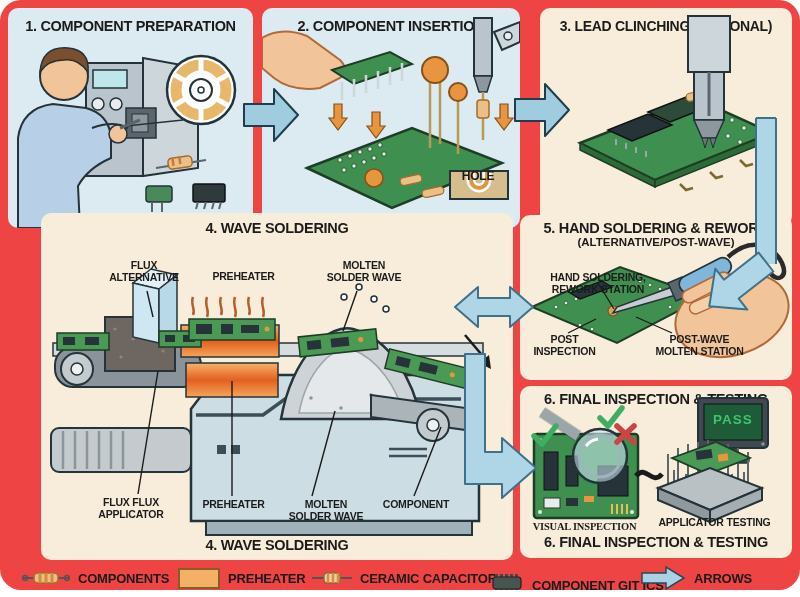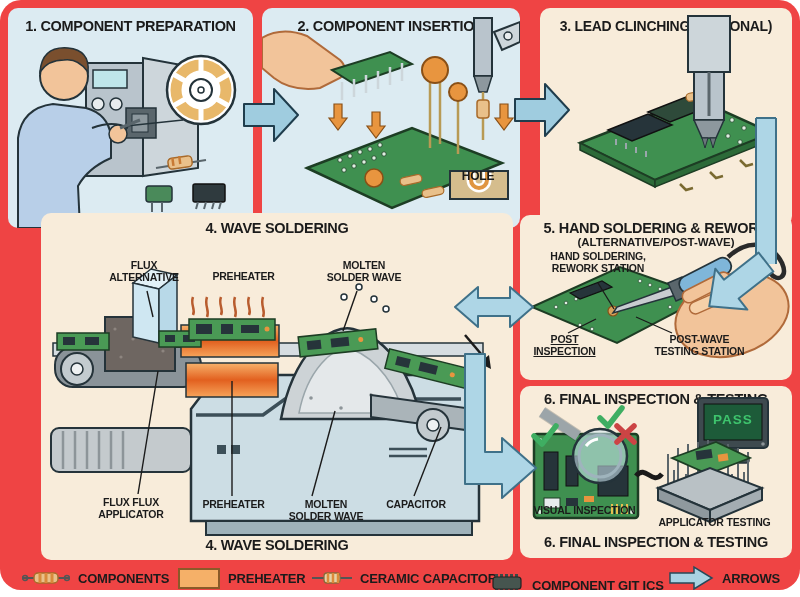--- a/index.html
+++ b/index.html
@@ -332,21 +332,21 @@
     <div class="lbl" style="left:38px;top:46px;width:130px;">FLUX
 ALTERNATIVE</div>
     <div class="lbl" style="left:150px;top:57px;width:105px;">PREHEATER</div>
     <div class="lbl" style="left:258px;top:46px;width:130px;">MOLTEN
 SOLDER WAVE</div>
     <div class="lbl" style="left:30px;top:283px;width:120px;">FLUX FLUX
 APPLICATOR</div>
     <div class="lbl" style="left:140px;top:285px;width:105px;">PREHEATER</div>
     <div class="lbl" style="left:225px;top:285px;width:120px;">MOLTEN
 SOLDER WAVE</div>
-    <div class="lbl" style="left:325px;top:285px;width:100px;">CAPACITOR</div>
+    <div class="lbl" style="left:325px;top:285px;width:100px;">COMPONENT</div>
     <div class="panel-title" style="top:324px;">4. WAVE SOLDERING</div>
   </div>
 
   <div class="panel p-cream" style="left:520px;top:215px;width:272px;height:165px;">
     <div class="panel-title" style="top:5px;">5. HAND SOLDERING &amp; REWORK</div>
     <div class="panel-sub" style="top:21px;">(ALTERNATIVE/POST-WAVE)</div>
     <svg class="fill" width="272" height="165" viewBox="0 0 272 165">
       <g>
         <polygon points="12,92 100,52 185,82 97,128" fill="#3f9050" stroke="#1d3d24" stroke-width="2"></polygon>
         <g fill="#dff0e2" stroke="#1d3d24" stroke-width="0.6">
@@ -375,26 +375,26 @@
         <ellipse cx="212" cy="100" rx="58" ry="40" transform="rotate(-18 212 100)" fill="#f2c49a" stroke="#b06a3a" stroke-width="2"></ellipse>
         <rect x="160" y="66" width="52" height="13" rx="6.5" transform="rotate(-27 186 72)" fill="#f2c49a" stroke="#b06a3a" stroke-width="1.6"></rect>
         <rect x="168" y="80" width="46" height="12" rx="6" transform="rotate(-24 191 86)" fill="#f6d0a8" stroke="#b06a3a" stroke-width="1.4"></rect>
       </g>
       <g stroke="#1a1a1a" stroke-width="1.3">
         <line x1="78" y1="68" x2="94" y2="94"></line>
         <line x1="48" y1="118" x2="76" y2="104"></line>
         <line x1="152" y1="118" x2="116" y2="102"></line>
       </g>
     </svg>
-    <div class="lbl" style="left:18px;top:35px;width:120px;text-align:center;">HAND SOLDERING,
+    <div class="lbl" style="left:18px;top:56px;width:120px;text-align:center;">HAND SOLDERING,
 REWORK STATION</div>
-    <div class="lbl" style="left:2px;top:118px;width:85px;text-decoration:underline;">POST
+    <div class="lbl" style="left:2px;top:118px;width:85px;">POST
 INSPECTION</div>
     <div class="lbl" style="left:122px;top:118px;width:115px;">POST-WAVE
-TESTING STATION</div>
+MOLTEN STATION</div>
   </div>
 
   <div class="panel p-cream" style="left:520px;top:386px;width:272px;height:172px;">
     <div class="panel-title" style="top:5px;">6. FINAL INSPECTION &amp; TESTING</div>
     <svg class="fill" width="272" height="172" viewBox="0 0 272 172">
 
       <g>
         <rect x="14" y="48" width="104" height="84" rx="3" fill="#3f9050" stroke="#1d3d24" stroke-width="2.5"></rect>
         <g fill="#dff0e2">
             <circle cx="20" cy="54" r="2"></circle>
@@ -465,21 +465,21 @@
             <line x1="196" y1="112" x2="196" y2="92"></line>
           <line x1="212" y1="108" x2="212" y2="88"></line>
             <line x1="224" y1="104" x2="224" y2="86"></line>
         </g>
         <polygon points="138,102 190,82 242,102 190,124" fill="#b9c1c5" stroke="#24333a" stroke-width="2"></polygon>
         <polygon points="138,102 190,124 190,136 138,114" fill="#8f999e" stroke="#24333a" stroke-width="2"></polygon>
         <polygon points="190,124 242,102 242,114 190,136" fill="#a4adb2" stroke="#24333a" stroke-width="2"></polygon>
       </g>
     </svg>
     <div class="pass-text" style="left:184px;top:26px;width:58px;">PASS</div>
-    <div class="lbl" style="left:2px;top:118px;width:125px;">VISUAL INSPECTION</div>
+    <div class="lbl" style="left:2px;top:135px;width:125px;font-family:Liberation Serif, serif;">VISUAL INSPECTION</div>
     <div class="lbl" style="left:132px;top:130px;width:125px;">APPLICATOR TESTING</div>
     <div class="panel-title" style="top:148px;">6. FINAL INSPECTION &amp; TESTING</div>
   </div>
 
   <svg class="ab" style="left:240px;top:82px;" width="62" height="66" viewBox="0 0 62 66">
     <polygon class="arrow-sm" points="4,22 34,22 34,7 58,33 34,59 34,44 4,44"></polygon>
   </svg>
   <svg class="ab" style="left:512px;top:78px;" width="60" height="64" viewBox="0 0 60 64">
     <polygon class="arrow-sm" points="3,21 33,21 33,6 57,32 33,58 33,43 3,43"></polygon>
   </svg>
@@ -536,20 +536,20 @@
         <rect x="3" y="15" width="3" height="4"></rect>
           <rect x="8" y="15" width="3" height="4"></rect>
         <rect x="13" y="15" width="3" height="4"></rect>
           <rect x="18" y="15" width="3" height="4"></rect>
         <rect x="23" y="15" width="3" height="4"></rect>
       </g>
       <rect x="1" y="4" width="28" height="12" rx="3" fill="#46554f" stroke="#222" stroke-width="1.2"></rect>
     </svg>
     <span class="legend-label">COMPONENT GIT ICS</span>
   </div>
-  <div class="legend-item" style="left:668px;">
+  <div class="legend-item" style="left:640px;">
     <svg width="46" height="26" viewBox="0 0 46 26">
       <polygon points="2,8 26,8 26,2 44,13 26,24 26,18 2,18" fill="#a9d2e3" stroke="#27495a" stroke-width="1.5"></polygon>
     </svg>
     <span class="legend-label">ARROWS</span>
   </div>
 
 </div>
 
 </body></html>

